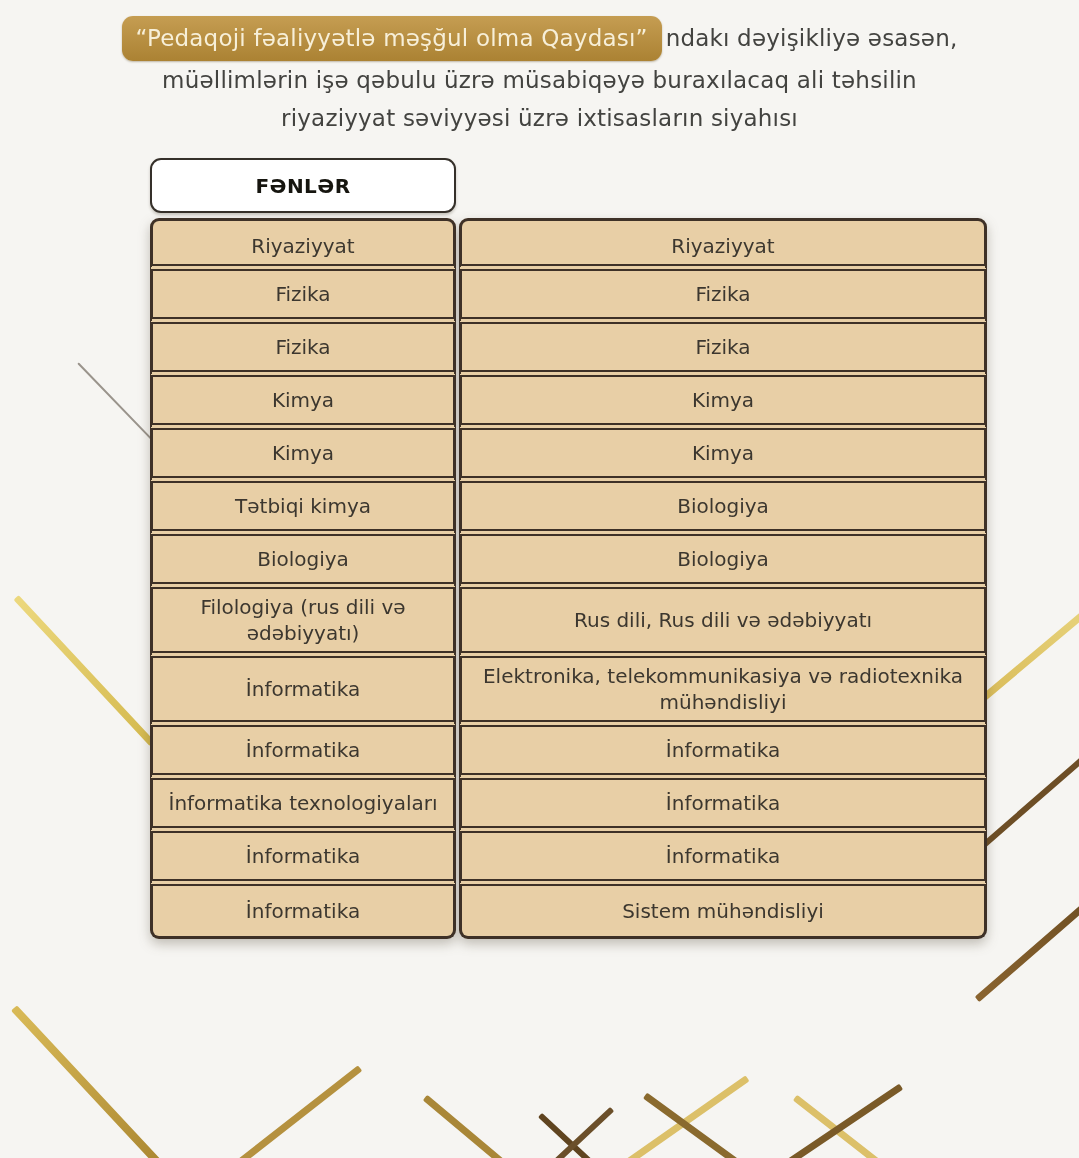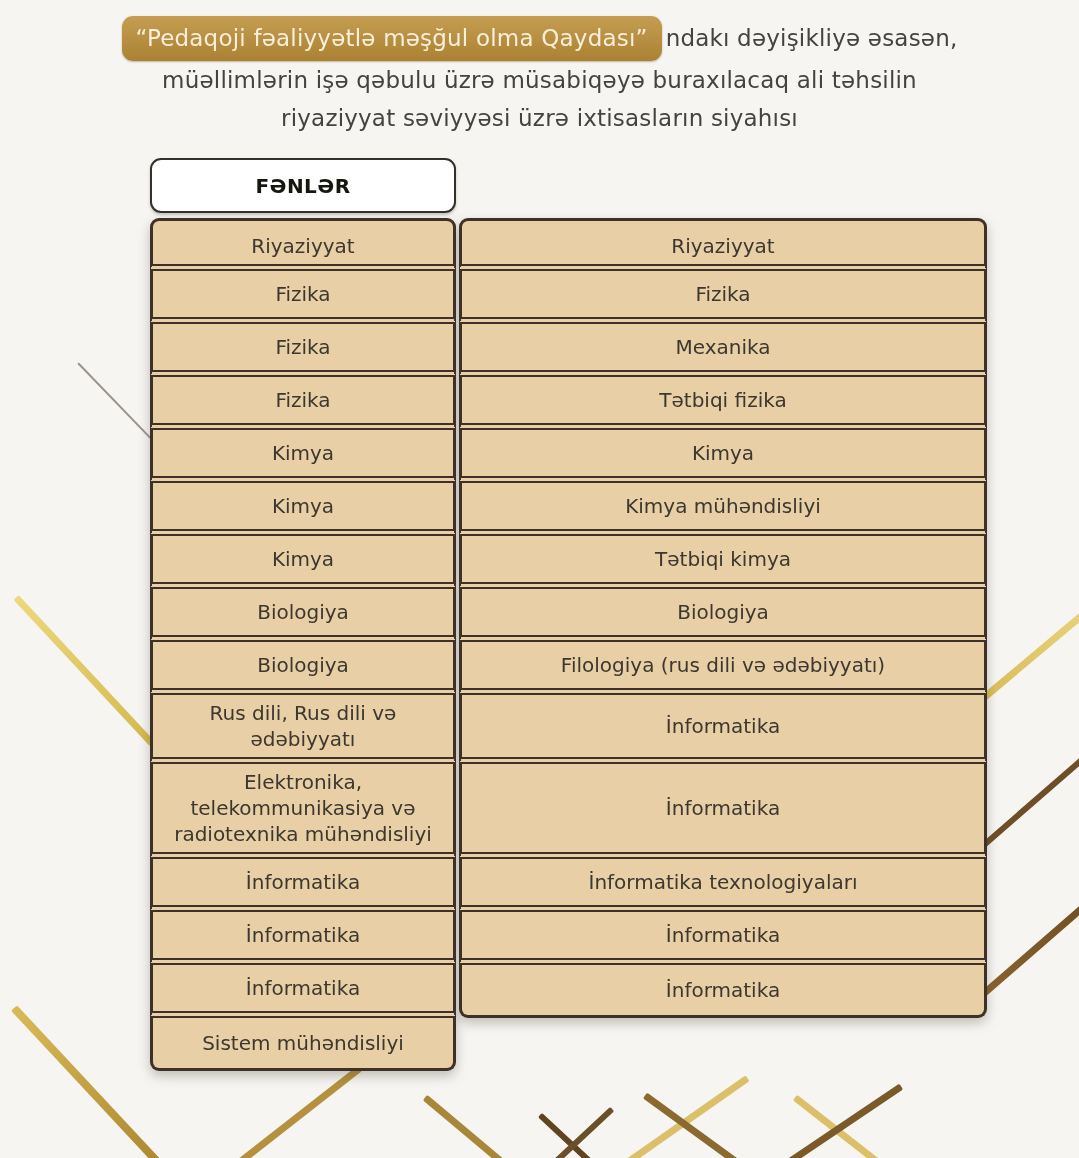--- a/index.html
+++ b/index.html
@@ -141,39 +141,30 @@
           <div class="cell">
             <span>Fizika</span>
           </div>
           <div class="cell">
             <span>Fizika</span>
           </div>
           <div class="cell">
             <span>Fizika</span>
           </div>
           <div class="cell">
-            <span>Mexanika</span>
-          </div>
-          <div class="cell">
-            <span>Fizika</span>
-          </div>
-          <div class="cell">
-            <span>Tətbiqi fizika</span>
-          </div>
-          <div class="cell">
-            <span>Kimya</span>
-          </div>
-          <div class="cell">
-            <span>Kimya</span>
-          </div>
-          <div class="cell">
-            <span>Kimya</span>
-          </div>
-          <div class="cell">
-            <span>Kimya mühəndisliyi</span>
+            <span>Fizika</span>
+          </div>
+          <div class="cell">
+            <span>Kimya</span>
+          </div>
+          <div class="cell">
+            <span>Kimya</span>
+          </div>
+          <div class="cell">
+            <span>Kimya</span>
           </div>
           <div class="cell">
             <span>Kimya</span>
           </div>
           <div class="cell">
             <span>Tətbiqi kimya</span>
           </div>
           <div class="cell">
             <span>Biologiya</span>
           </div>

